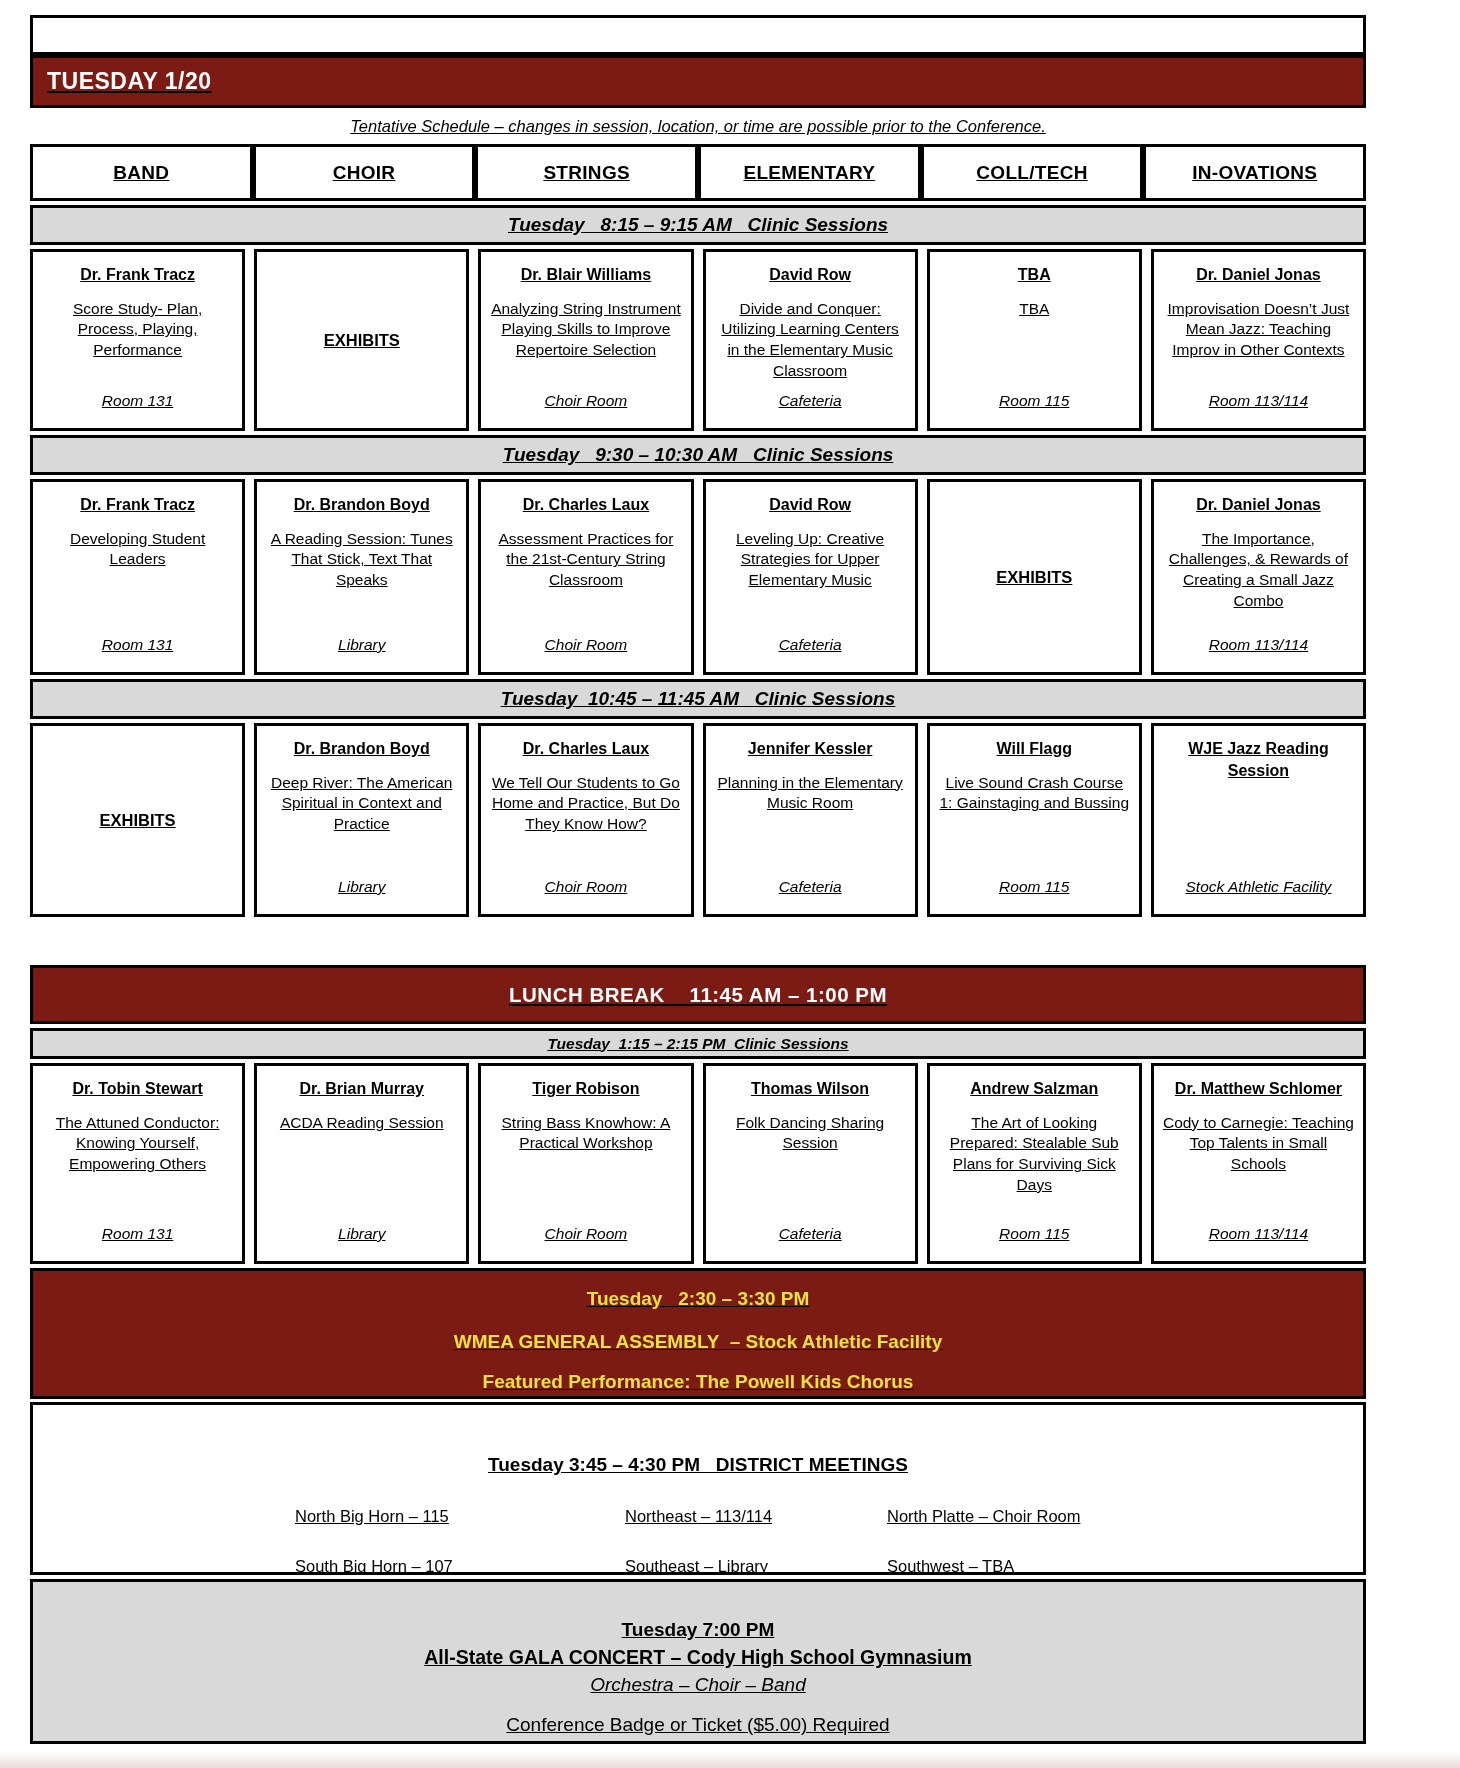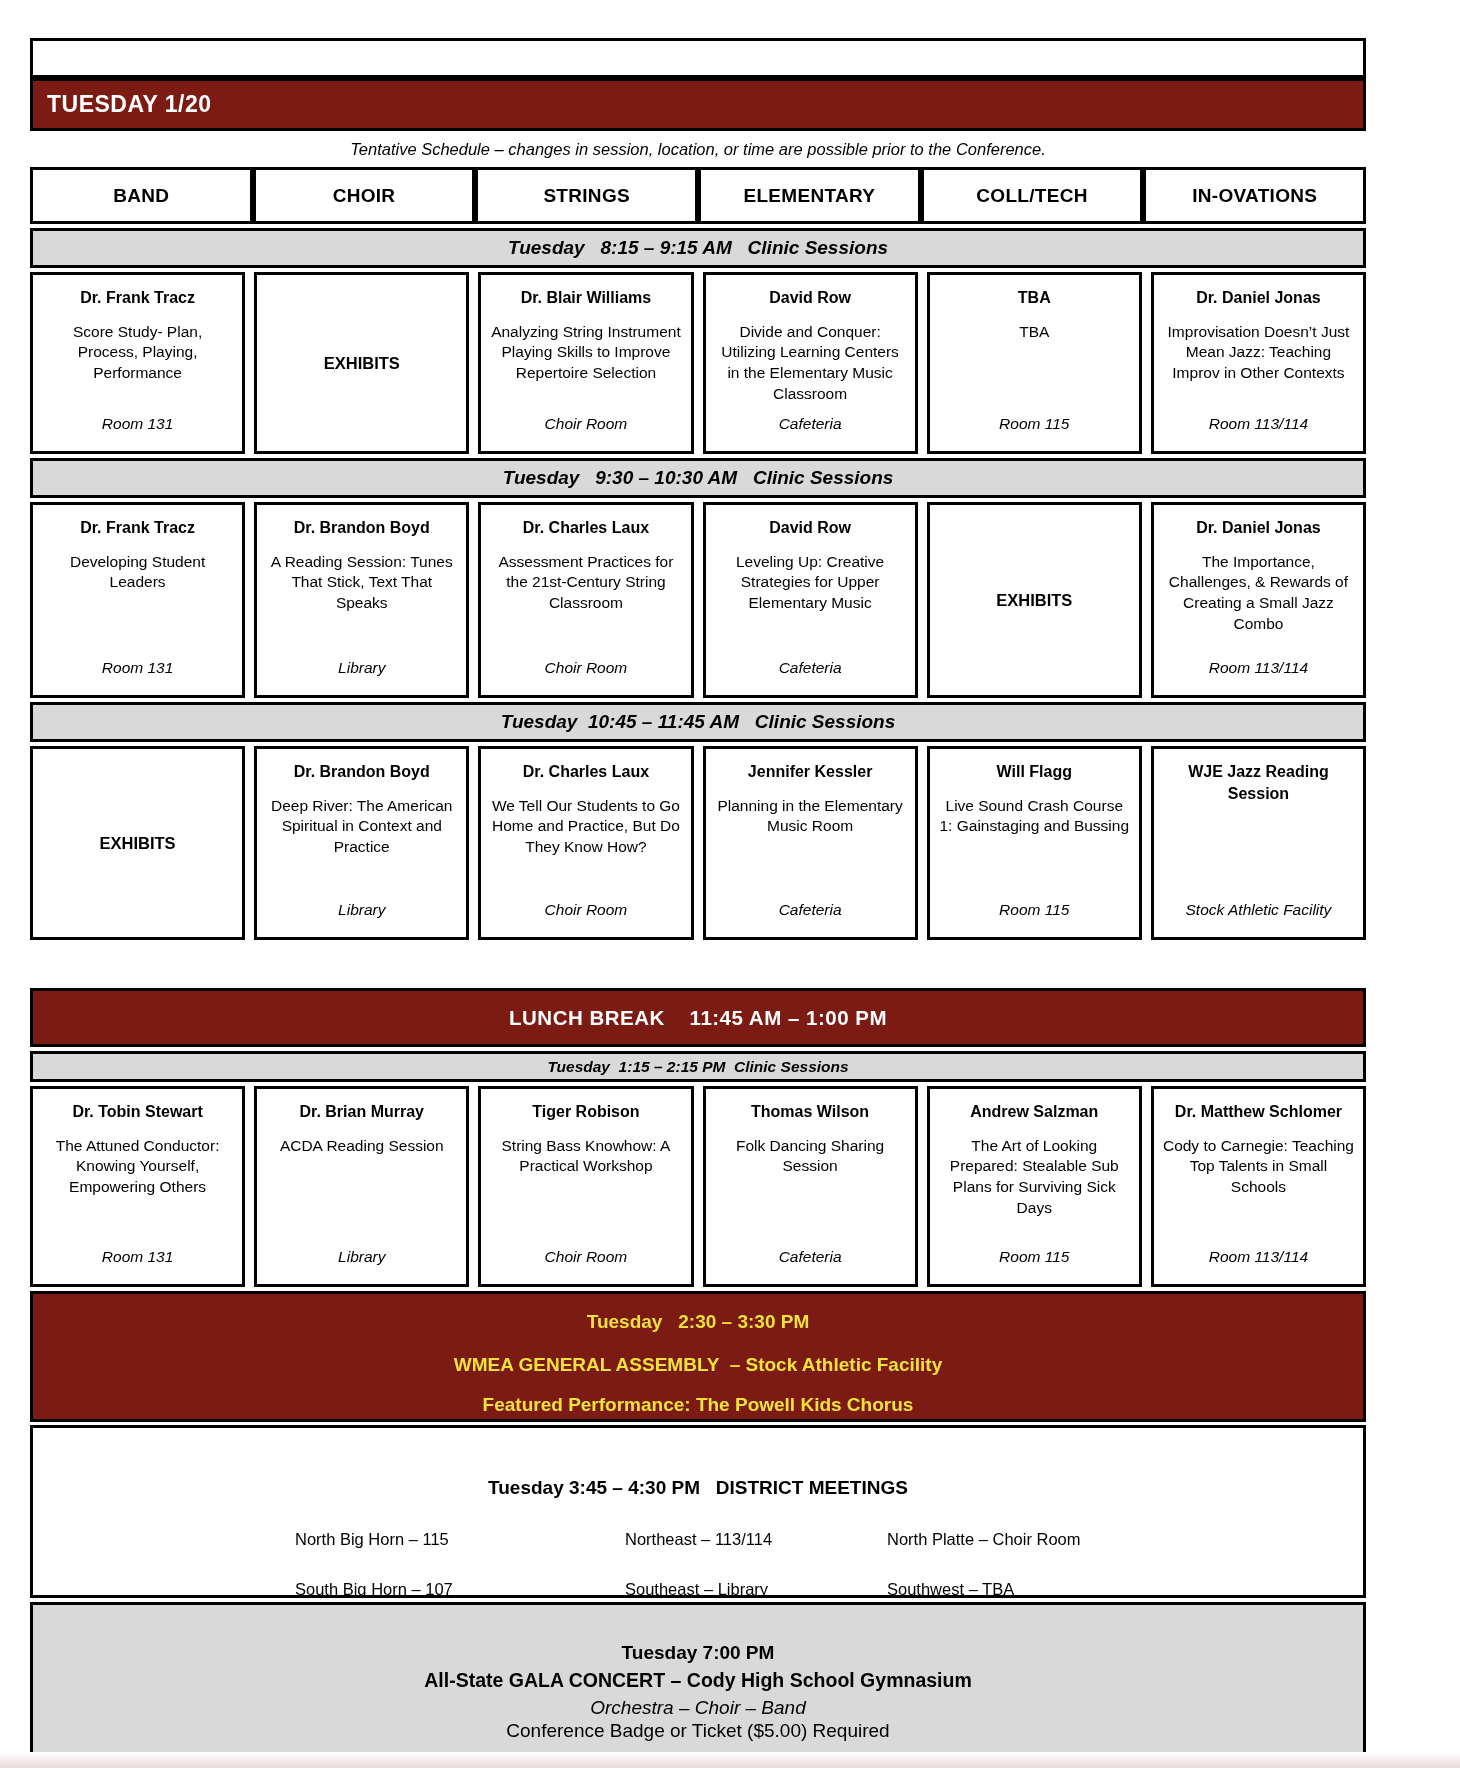--- a/index.html
+++ b/index.html
@@ -6,21 +6,21 @@
     --maroon:#7B1B13;
     --gray:#D9D9D9;
     --yellow:#F0E23C;
     --line:#000000;
   }
   *{margin:0;padding:0;box-sizing:border-box;}
   body{
     width:1460px;height:1768px;background:#ffffff;position:relative;
     font-family:"Liberation Sans", sans-serif;color:#000;
   }
-  .sheet{position:absolute;left:30px;top:38px;width:1336px;}
+  .sheet{position:absolute;left:30px;top:15px;width:1336px;text-decoration:underline;}
   .bx{border:3px solid var(--line);}
   .top-box{height:40px;background:#fff;}
   .day-bar{
     height:53px;background:var(--maroon);color:#fff;display:flex;align-items:center;
     padding-left:14px;font-weight:bold;font-size:23px;letter-spacing:.5px;
   }
   .note{
     text-align:center;font-style:italic;font-size:16.5px;margin:9px 0 8px;white-space:pre-wrap;
   }
   .header-row{display:flex;margin-bottom:4px;}
@@ -61,21 +61,21 @@
   .dm-row{display:flex;margin-top:31px;font-size:16.5px;}
   .dm-row .c1{margin-left:262px;width:330px;}
   .dm-row .c2{width:262px;}
   .gala{
     border:3px solid var(--line);background:var(--gray);text-align:center;
     height:165px;padding-top:37px;
   }
   .gala .g1{font-weight:bold;font-size:19px;}
   .gala .g2{font-weight:bold;font-size:19.5px;margin-top:5px;}
   .gala .g3{font-style:italic;font-size:19px;margin-top:5px;}
-  .gala .g4{font-size:19px;margin-top:1px;}
+  .gala .g4{font-size:19px;margin-top:18px;}
   .bottom-strip{
     position:absolute;left:0;top:1752px;width:1460px;height:16px;
     background:linear-gradient(#ffffff,#EADCDA);
   }
 </style>
 </head>
 <body>
 
 <div class="sheet">
 

